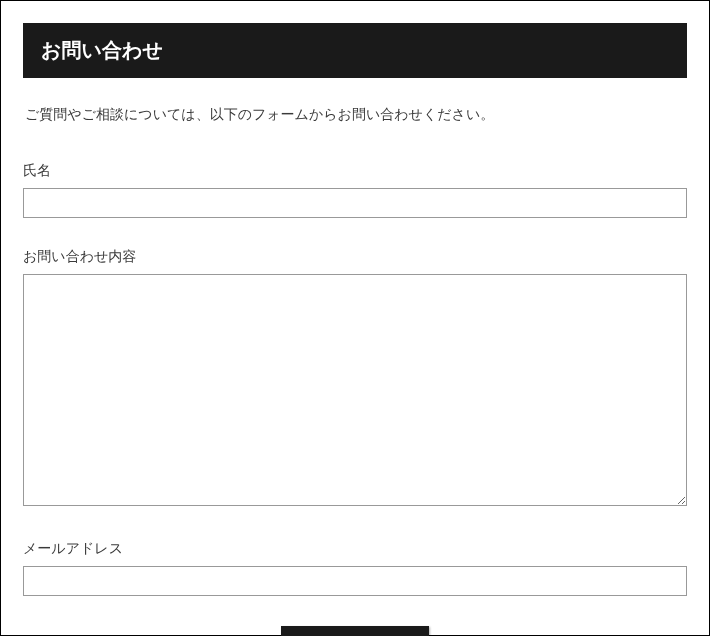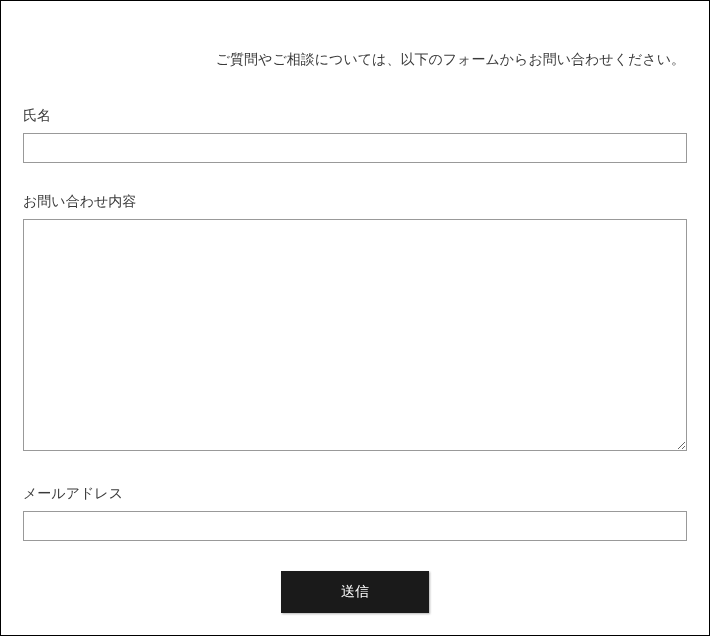--- a/index.html
+++ b/index.html
@@ -25,21 +25,20 @@
       color: #fff;
       padding: 14px 18px;
       font-size: 20px;
       font-weight: bold;
     }
     .description {
       margin-top: 28px;
       color: #3a3a3a;
       font-size: 14px;
       padding: 0 2px;
-      text-align: right;
     }
     .form-section {
       margin-top: 38px;
     }
     .form-group {
       margin-bottom: 30px;
     }
     .form-label {
       color: #3a3a3a;
       font-size: 14px;
@@ -75,20 +74,23 @@
       font-size: 14px;
       cursor: pointer;
       font-family: inherit;
       box-shadow: 1px 1px 2px rgba(0,0,0,0.3);
     }
   </style>
 </head>
 <body>
 
 <div class="container">
+  <div class="header">
+    <span>お問い合わせ</span>
+  </div>
 
   <div class="description">ご質問やご相談については、以下のフォームからお問い合わせください。</div>
 
   <div class="form-section">
     <div class="form-group">
       <label class="form-label">氏名</label>
       <input type="text" class="text-input" value="" style="">
     </div>
 
     <div class="form-group">

